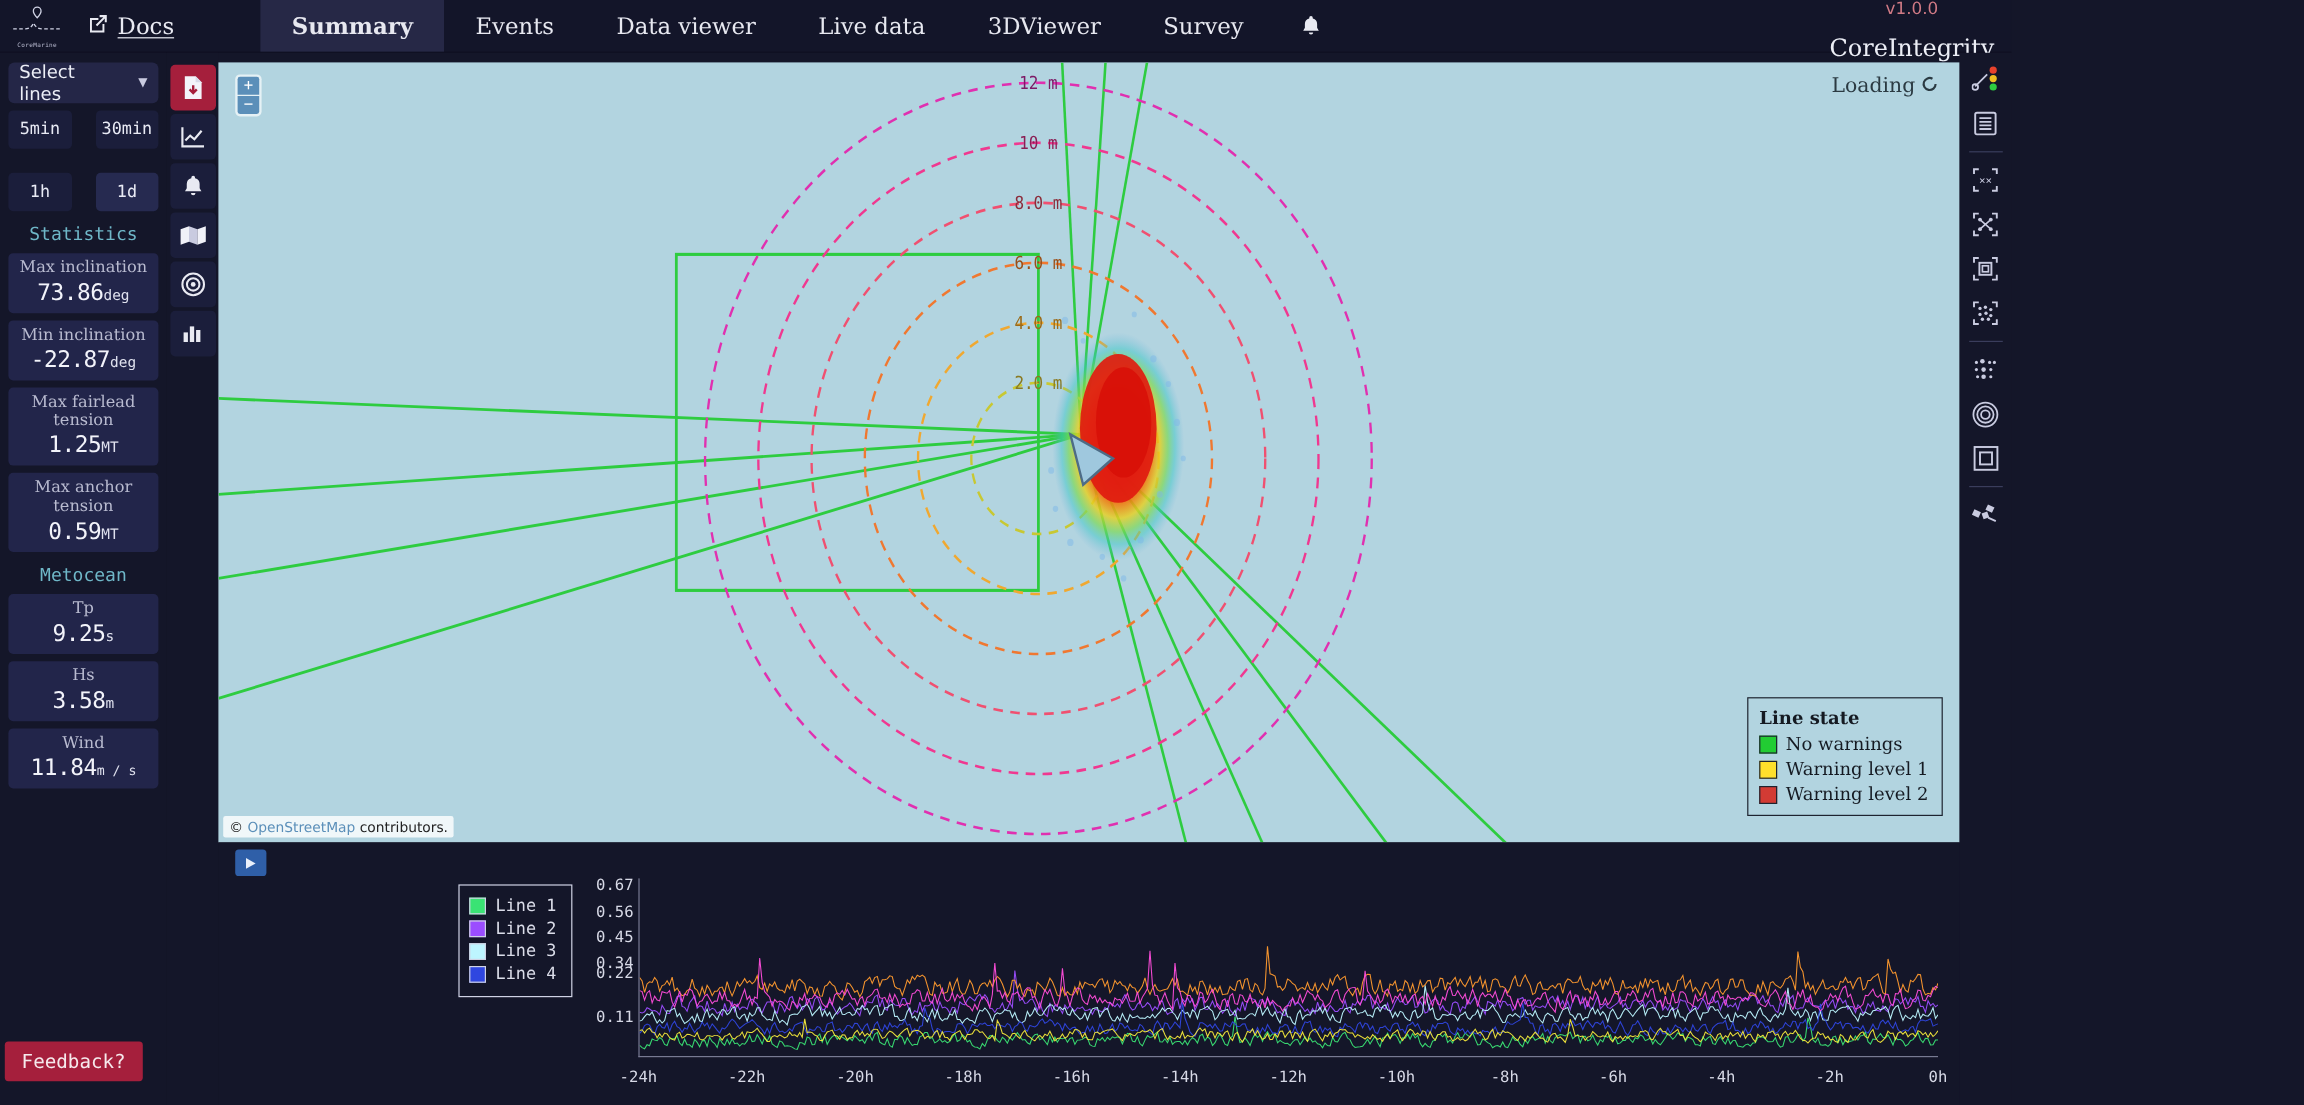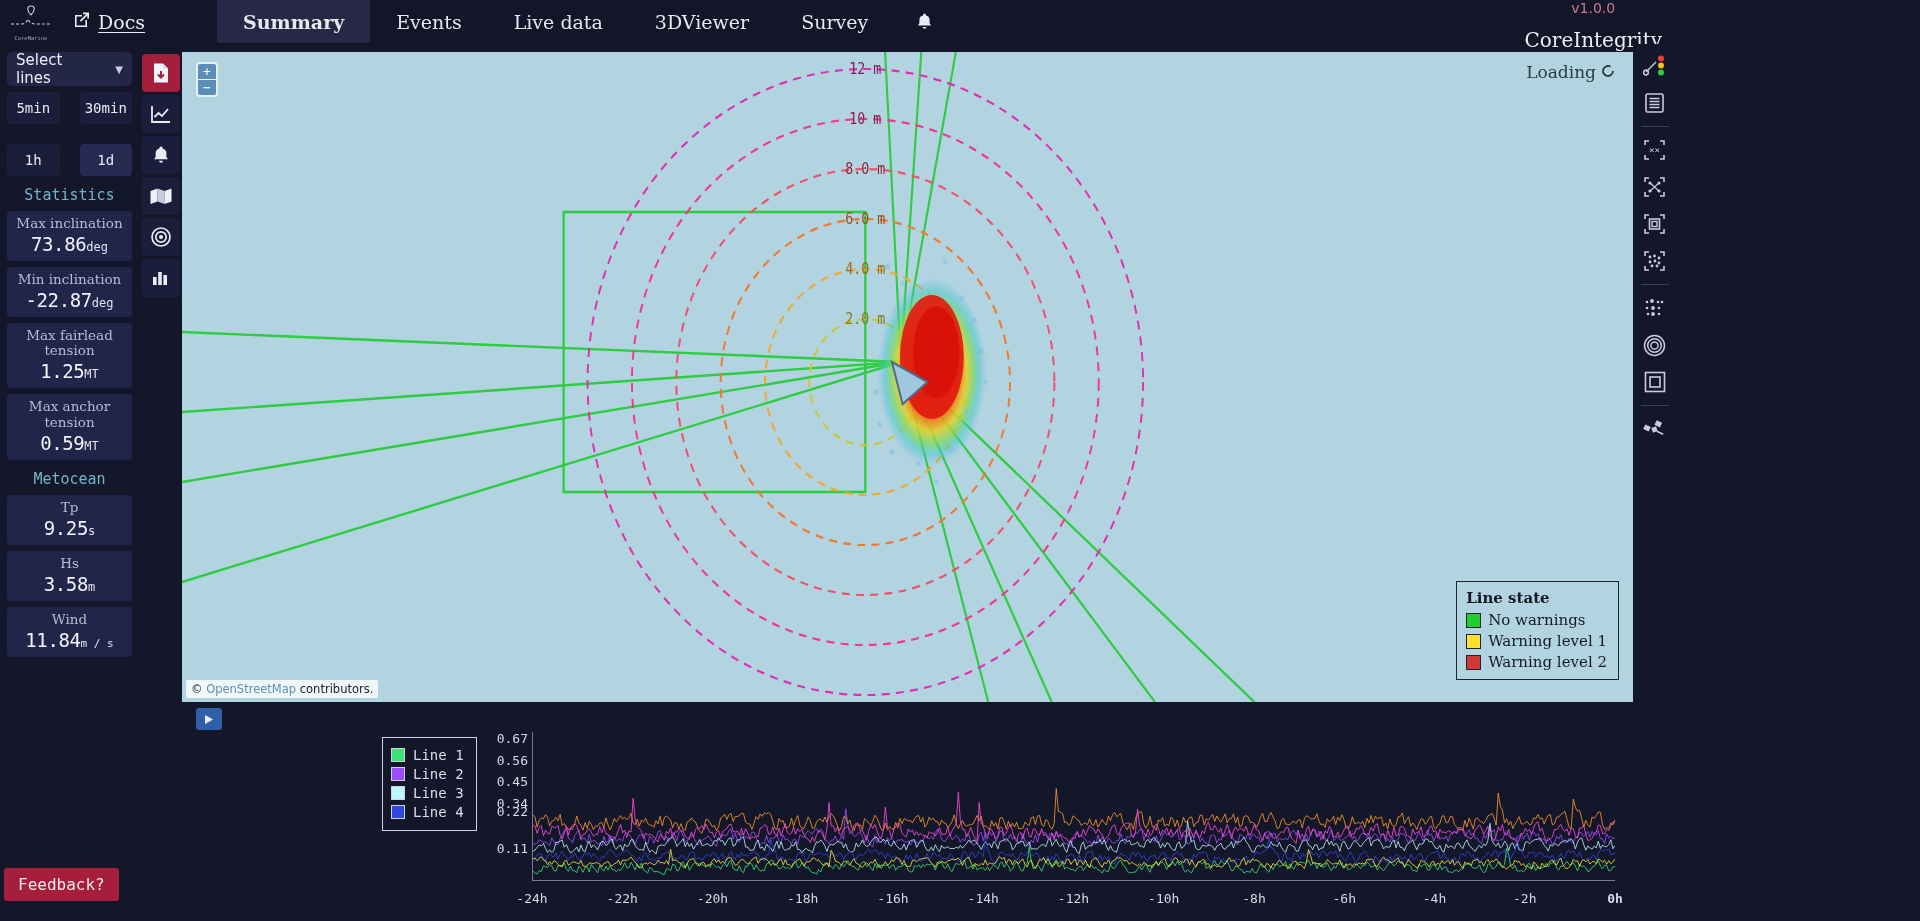--- a/index.html
+++ b/index.html
@@ -193,20 +193,21 @@
           <path d="M3 5 h7 v1.6 H4.6 v8.8 h8.8 V10 H15 v7 H3 z" fill="#e9eaf2"></path>
           <path d="M11 2.6 H17 v6 h-1.7 V5.5 l-6.3 6.3 -1.2 -1.2 6.3 -6.3 H11 z" fill="#e9eaf2"></path>
         </svg>
       </span>
       <span class="docs-txt">Docs</span>
     </a>
 
     <div class="nav">
       <div class="nav-item active">Summary</div>
       <div class="nav-item">Events</div>
+      <div class="nav-item">Data viewer</div>
       <div class="nav-item">Live data</div>
       <div class="nav-item">3DViewer</div>
       <div class="nav-item">Survey</div>
       <div class="nav-bell">
         <svg width="17" height="19" viewBox="0 0 17 19">
           <path d="M8.5 1.4 a1.5 1.5 0 0 1 1.5 1.5 v0.5 a4.7 4.7 0 0 1 3.6 4.6 v3.2 l1.4 2.4 H2 l1.4 -2.4 V8 a4.7 4.7 0 0 1 3.6 -4.6 V2.9 A1.5 1.5 0 0 1 8.5 1.4 z" fill="#e9eaf2"></path>
           <path d="M6.7 15 h3.6 a1.8 1.8 0 0 1 -3.6 0 z" fill="#e9eaf2"></path>
         </svg>
       </div>
     </div>
@@ -487,21 +488,21 @@
             <span style="left: 16.6667%;">-20h</span>
             <span style="left: 25%;">-18h</span>
             <span style="left: 33.3333%;">-16h</span>
             <span style="left: 41.6667%;">-14h</span>
             <span style="left: 50%;">-12h</span>
             <span style="left: 58.3333%;">-10h</span>
             <span style="left: 66.6667%;">-8h</span>
             <span style="left: 75%;">-6h</span>
             <span style="left: 83.3333%;">-4h</span>
             <span style="left: 91.6667%;">-2h</span>
-            <span style="left: 100%; font-weight: bold;">0h</span>
+            <span style="left: 100%;">0h</span>
           </div>
       </div>
     </div>
 
     <div class="right-rail">
       <div class="rr-btn">
         <svg width="24" height="22" viewBox="0 0 24 22">
           <circle cx="18" cy="3.5" r="3" fill="#e8422c"></circle>
           <circle cx="18" cy="10.5" r="3" fill="#f0c020"></circle>
           <circle cx="18" cy="17.5" r="3" fill="#2ecc40"></circle>

